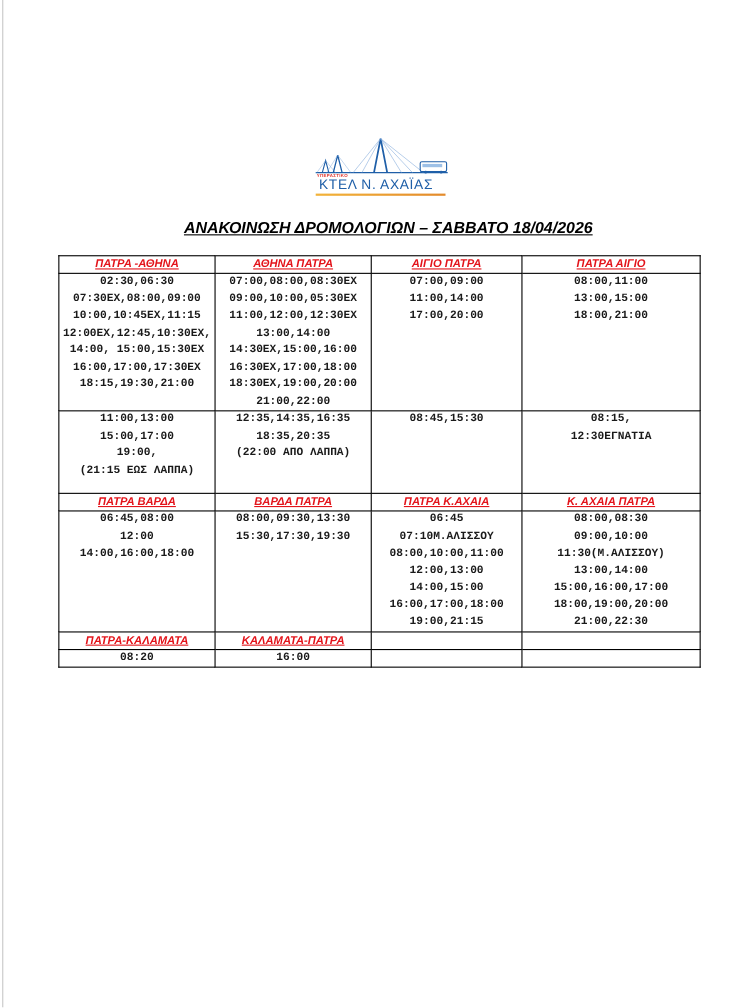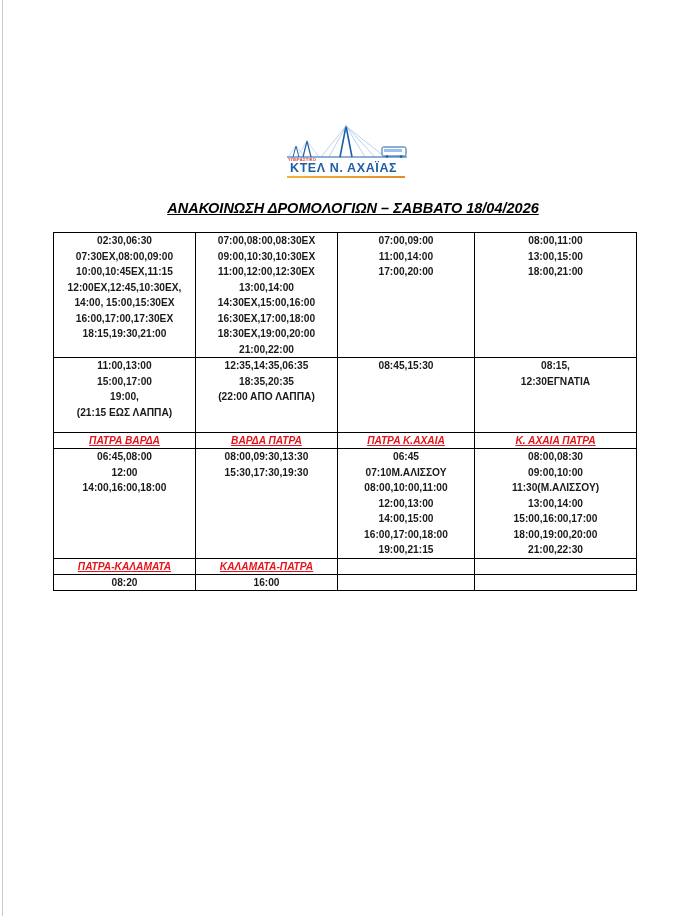--- a/index.html
+++ b/index.html
@@ -36,21 +36,21 @@
       font-size: 4px;
       color: #e0342b;
       letter-spacing: 0.3px;
       font-weight: bold;
     }
     .logo-name {
       position: absolute;
       left: 290px;
       top: 161px;
       font-size: 12.5px;
-      font-weight: bold;
+      font-weight: normal;
       color: #1f5fa8;
       letter-spacing: 0.6px;
       white-space: nowrap;
     }
     .logo-underline {
       position: absolute;
       left: 287px;
       top: 176px;
       width: 118px;
       height: 2px;
@@ -96,20 +96,21 @@
       line-height: 14px;
       height: 14px;
       padding-top: 1px;
     }
     .line {
       display: block;
       white-space: nowrap;
     }
     td.body-cell {
       padding-top: 1px;
+      font-family: Liberation Mono, monospace;
     }
   </style>
 </head>
 <body>
 
 <div class="page-edge"></div>
 
 <div>
   <svg class="logo" viewBox="0 0 130 62" width="130" height="62">
 
@@ -144,33 +145,39 @@
 
 <table class="schedule">
   <colgroup>
     <col style="width:142px">
     <col style="width:142px">
     <col style="width:137px">
     <col style="width:162px">
   </colgroup>
   <tbody>
 
+    <tr>
+      <td class="hdr">ΠΑΤΡΑ -ΑΘΗΝΑ</td>
+      <td class="hdr">ΑΘΗΝΑ ΠΑΤΡΑ</td>
+      <td class="hdr">ΑΙΓΙΟ ΠΑΤΡΑ</td>
+      <td class="hdr">ΠΑΤΡΑ ΑΙΓΙΟ</td>
+    </tr>
     <tr style="height:122px">
       <td class="body-cell">
         <span class="line">02:30,06:30</span>
         <span class="line">07:30ΕΧ,08:00,09:00</span>
         <span class="line">10:00,10:45ΕΧ,11:15</span>
         <span class="line">12:00ΕΧ,12:45,10:30ΕΧ,</span>
         <span class="line">14:00, 15:00,15:30ΕΧ</span>
         <span class="line">16:00,17:00,17:30ΕΧ</span>
         <span class="line">18:15,19:30,21:00</span>
       </td>
       <td class="body-cell">
         <span class="line">07:00,08:00,08:30ΕΧ</span>
-        <span class="line">09:00,10:30,10:30ΕΧ</span>
+        <span class="line">09:00,10:00,05:30ΕΧ</span>
         <span class="line">11:00,12:00,12:30ΕΧ</span>
         <span class="line">13:00,14:00</span>
         <span class="line">14:30ΕΧ,15:00,16:00</span>
         <span class="line">16:30ΕΧ,17:00,18:00</span>
         <span class="line">18:30ΕΧ,19:00,20:00</span>
         <span class="line">21:00,22:00</span>
       </td>
       <td class="body-cell">
         <span class="line">07:00,09:00</span>
         <span class="line">11:00,14:00</span>
@@ -184,21 +191,21 @@
     </tr>
 
     <tr style="height:75px">
       <td class="body-cell">
         <span class="line">11:00,13:00</span>
         <span class="line">15:00,17:00</span>
         <span class="line">19:00,</span>
         <span class="line">(21:15 ΕΩΣ ΛΑΠΠΑ)</span>
       </td>
       <td class="body-cell">
-        <span class="line">12:35,14:35,06:35</span>
+        <span class="line">12:35,14:35,16:35</span>
         <span class="line">18:35,20:35</span>
         <span class="line">(22:00 ΑΠΟ ΛΑΠΠΑ)</span>
       </td>
       <td class="body-cell">
         <span class="line">08:45,15:30</span>
       </td>
       <td class="body-cell">
         <span class="line">08:15,</span>
         <span class="line">12:30ΕΓΝΑΤΙΑ</span>
       </td>

